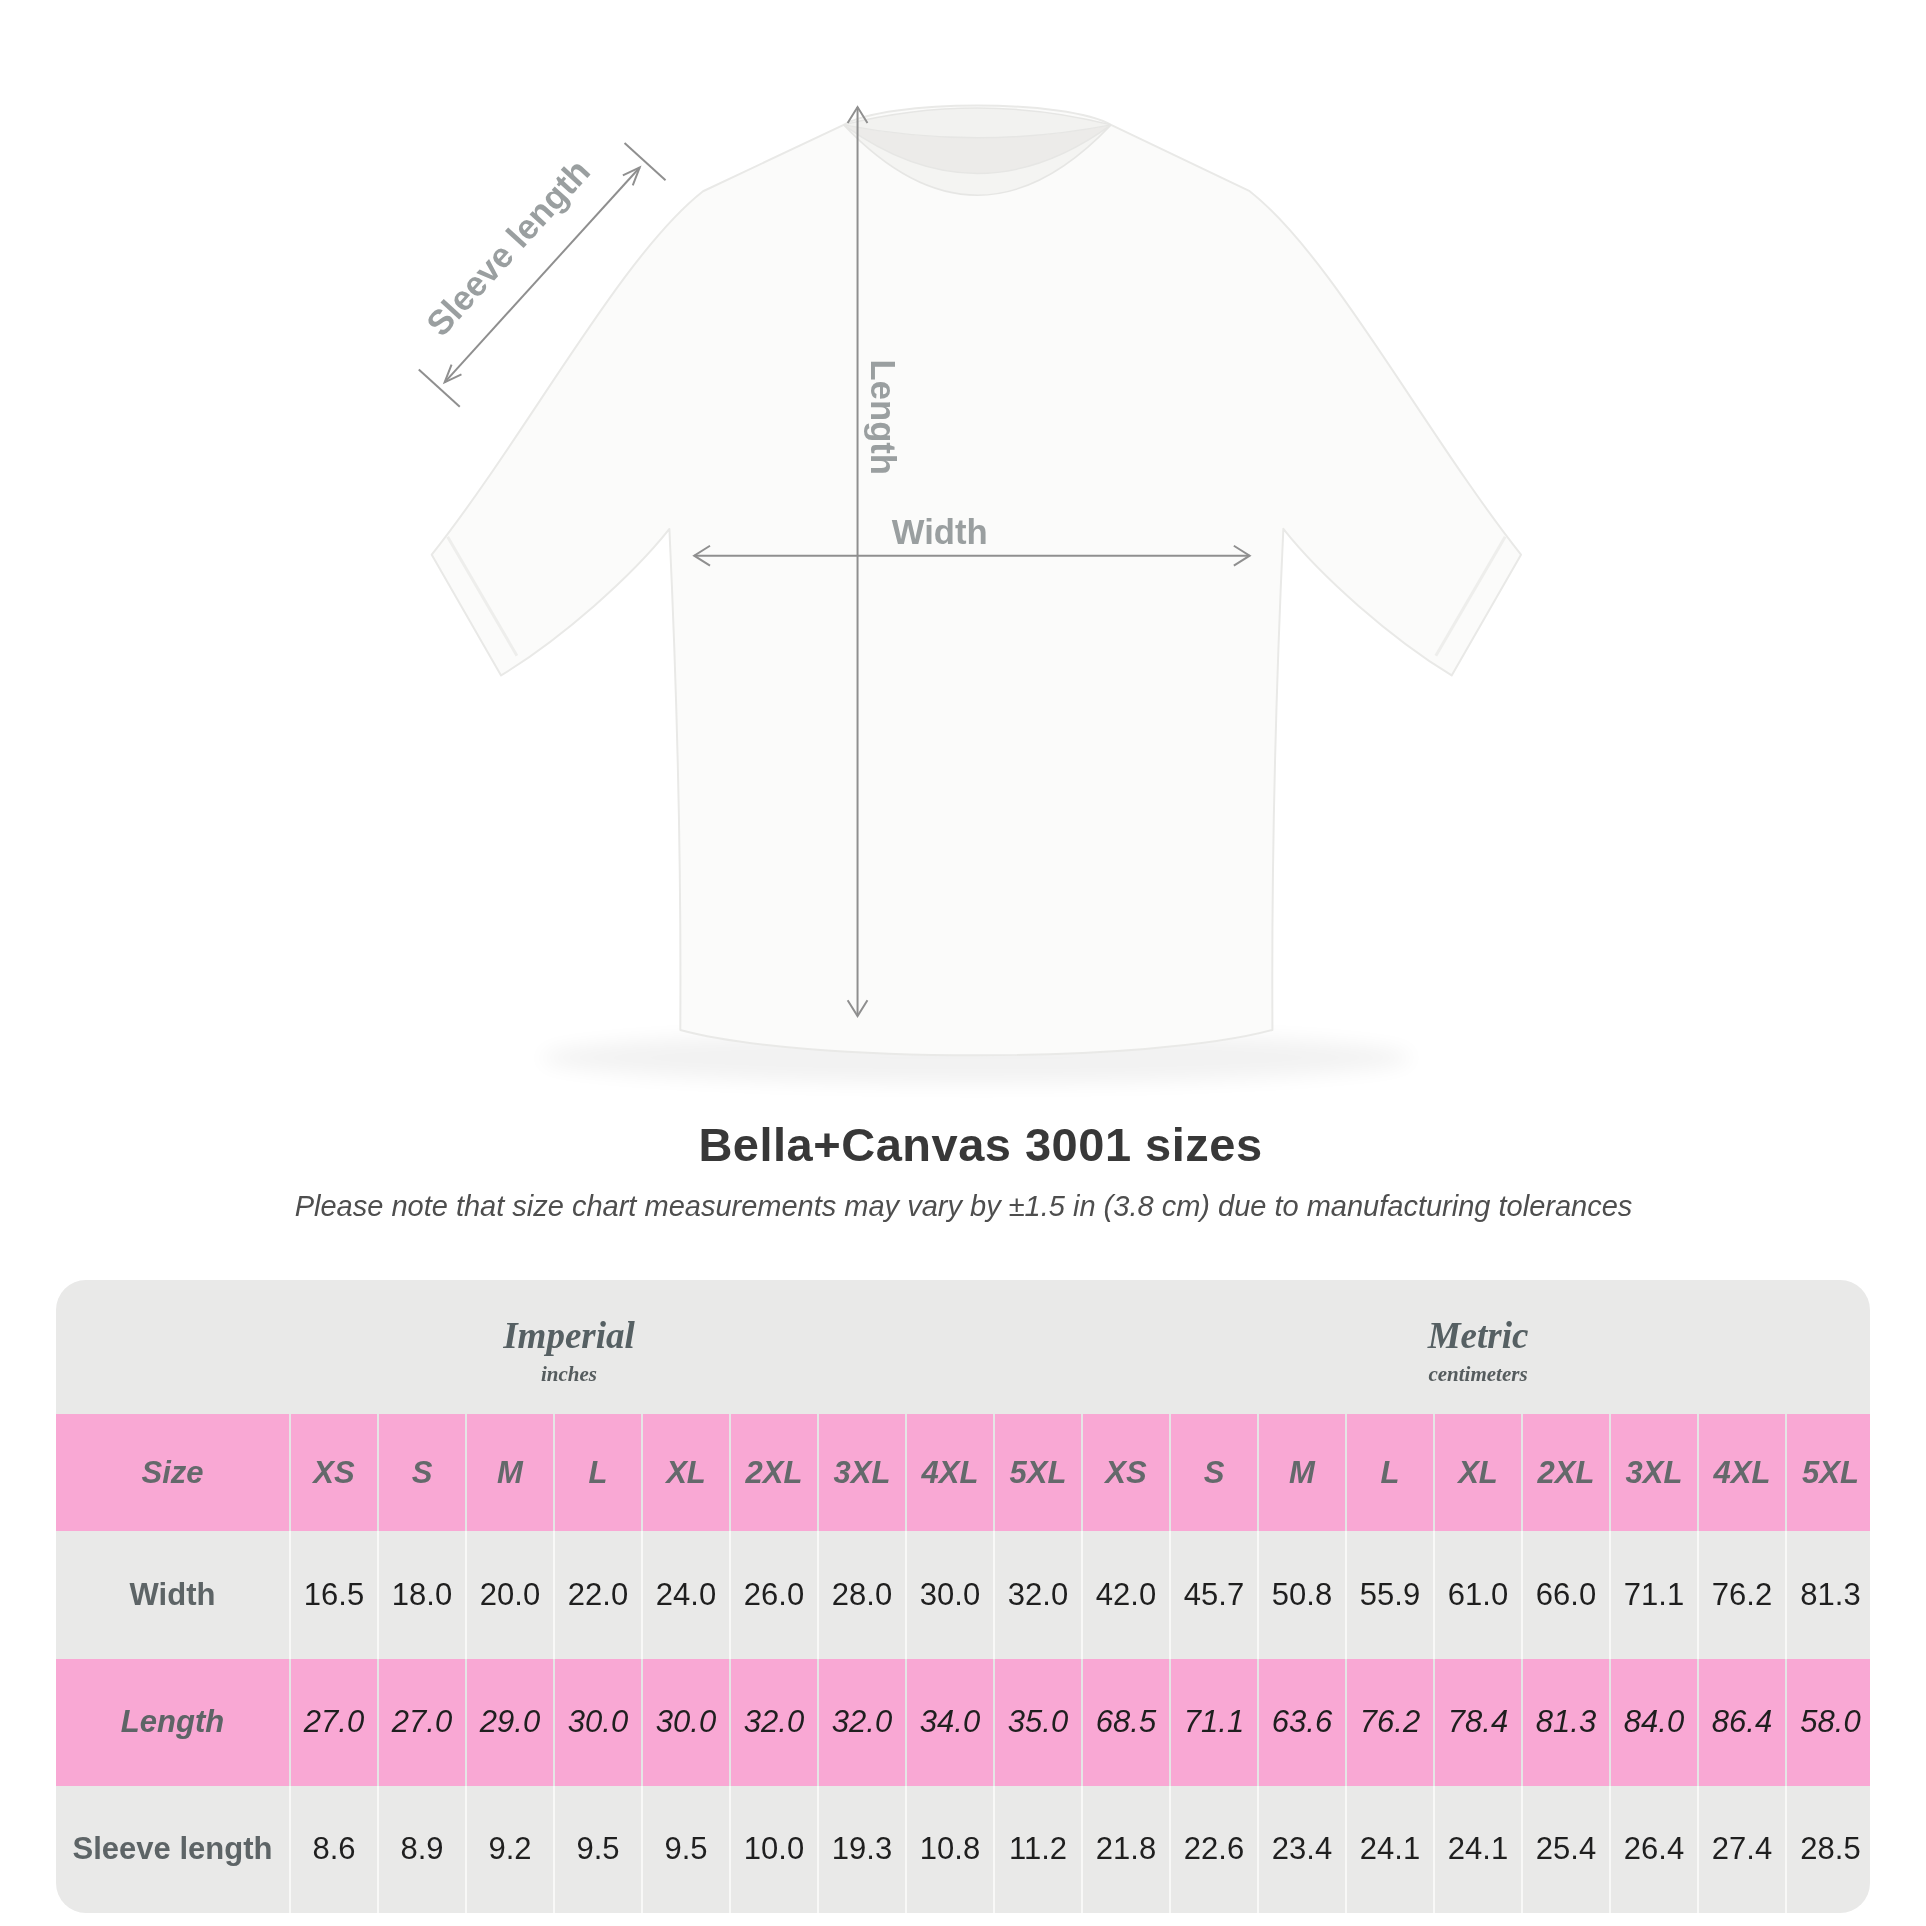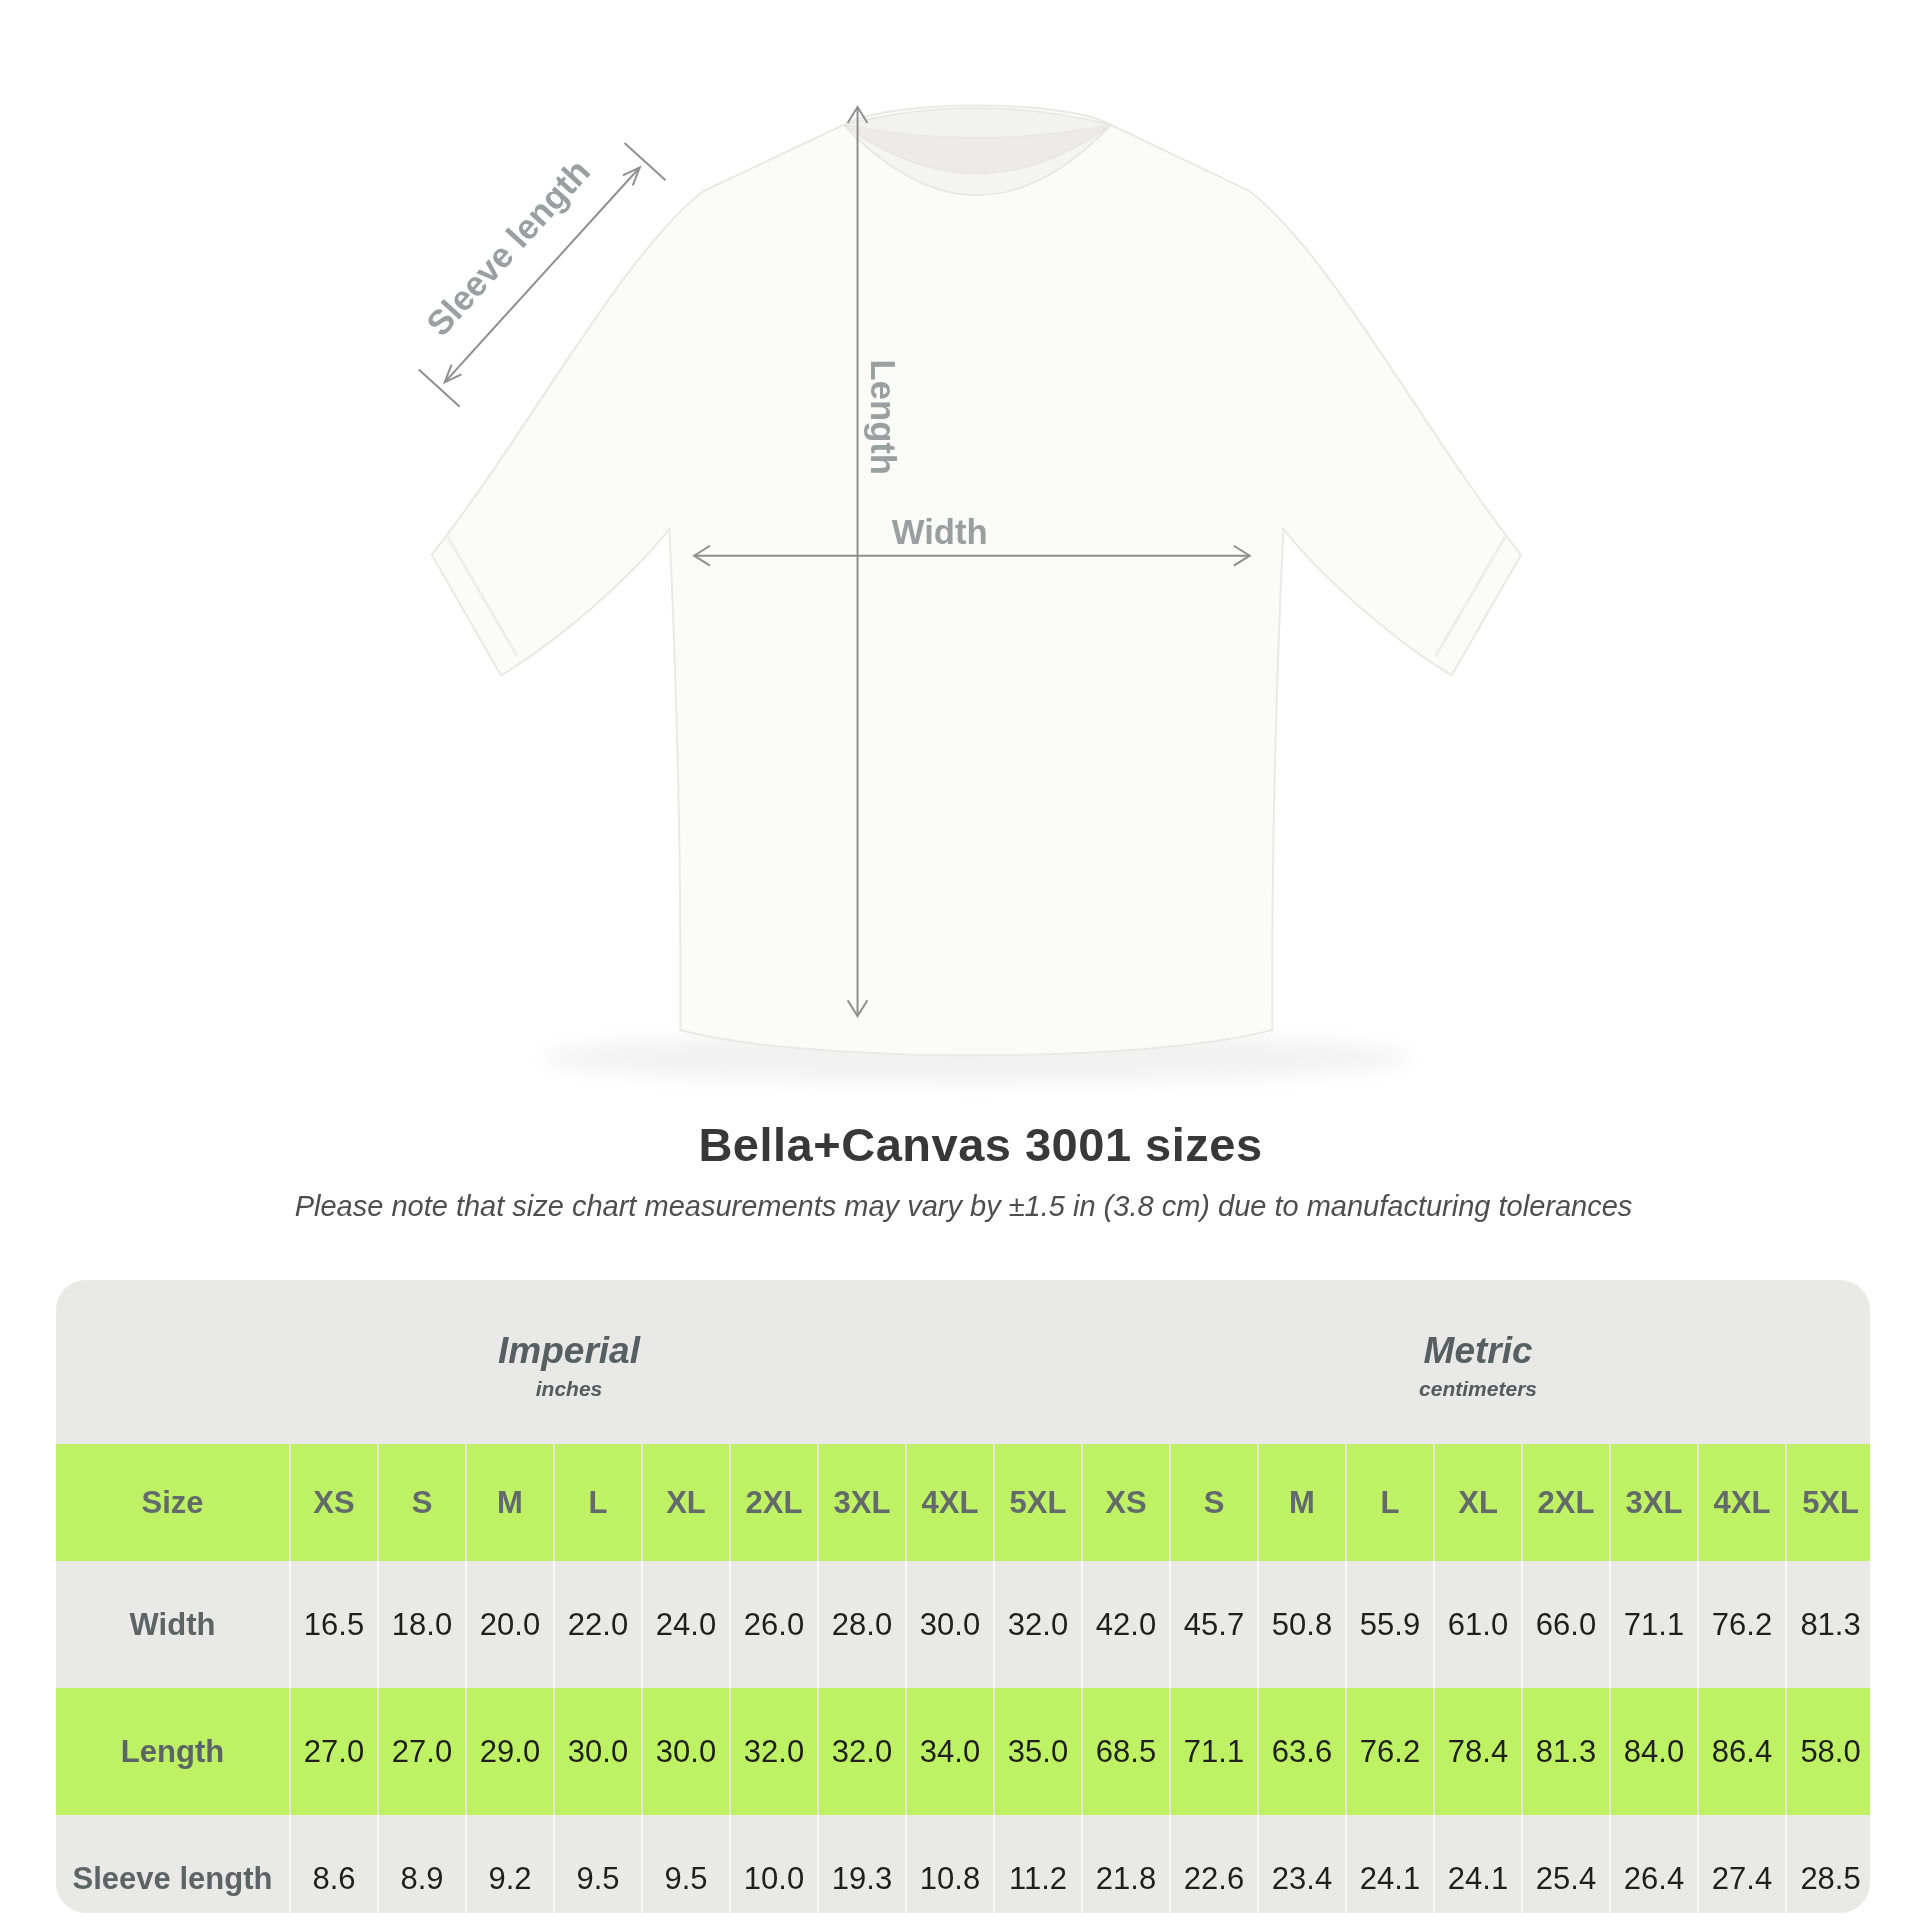--- a/index.html
+++ b/index.html
@@ -36,29 +36,29 @@
     width: 100%; height: 100%;
     border-collapse: collapse; table-layout: fixed;
   }
   table.size-chart th, table.size-chart td {
     text-align: center; vertical-align: middle;
     padding: 0;
   }
   col.c-label { width: 234px; }
   col.c-size  { width: 88px; }
 
-  tr.band-row    { height: 164px; }
+  tr.band-row    { height: 134px; font-family: Liberation Serif, serif; }
   tr.size-row    { height: 117px; }
   tr.data-row    { height: 127px; }
 
   tr.band-row th { background: #e9e9e8; border: none; }
   .unit-label { font-size: 37px; font-weight: 700; font-style: italic; color: #566063; padding-top: 6px; }
   .unit-sub   { font-size: 21px; font-style: italic; color: #555c5e; margin-top: 5px; }
 
-  tr.r-white > th, tr.r-white > td { background: #bef264; border-right: 2px solid #e5e5e5; }
+  tr.r-white > th, tr.r-white > td { background: #f9a8d4; border-right: 2px solid #e5e5e5; font-style: italic; }
   tr.r-gray  > th, tr.r-gray  > td { background: #e9e9e8; border-right: 2px solid #f8f8f7; }
   tr.r-white > *:last-child, tr.r-gray > *:last-child { border-right: none; }
 
   tr.size-row th { font-size: 31px; font-weight: 700; color: #64696b; }
   th.row-label   { font-size: 31px; font-weight: 700; color: #5d6466; }
   td.val         { font-size: 31px; font-weight: 400; color: #1f1f1f; }
 </style>
 </head>
 <body>
 

